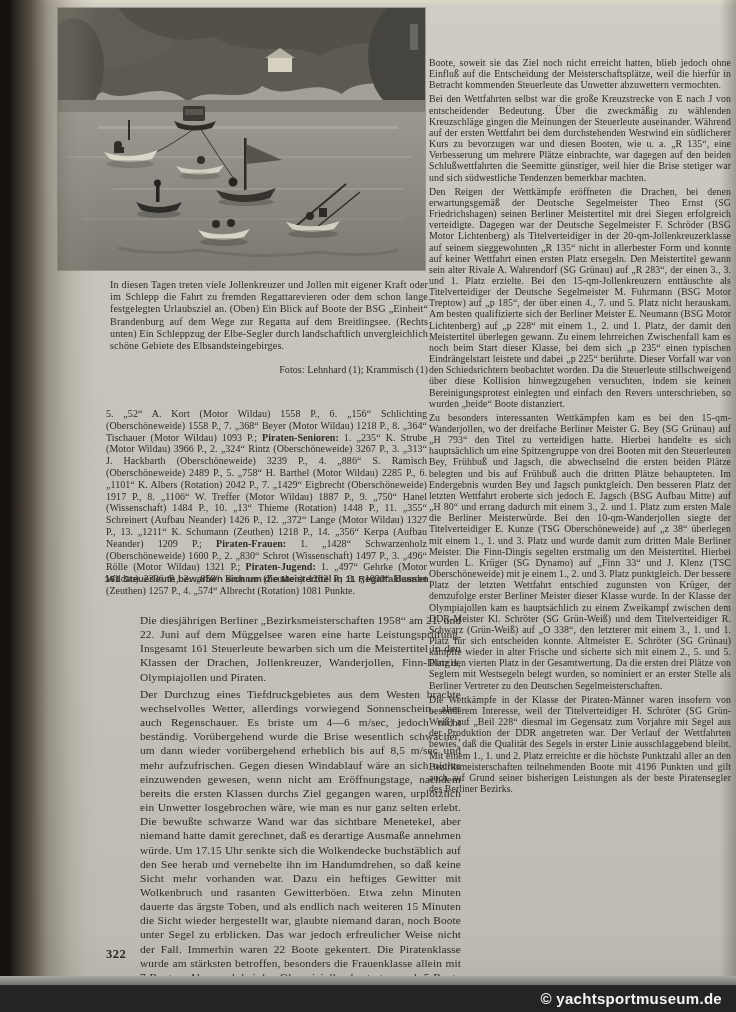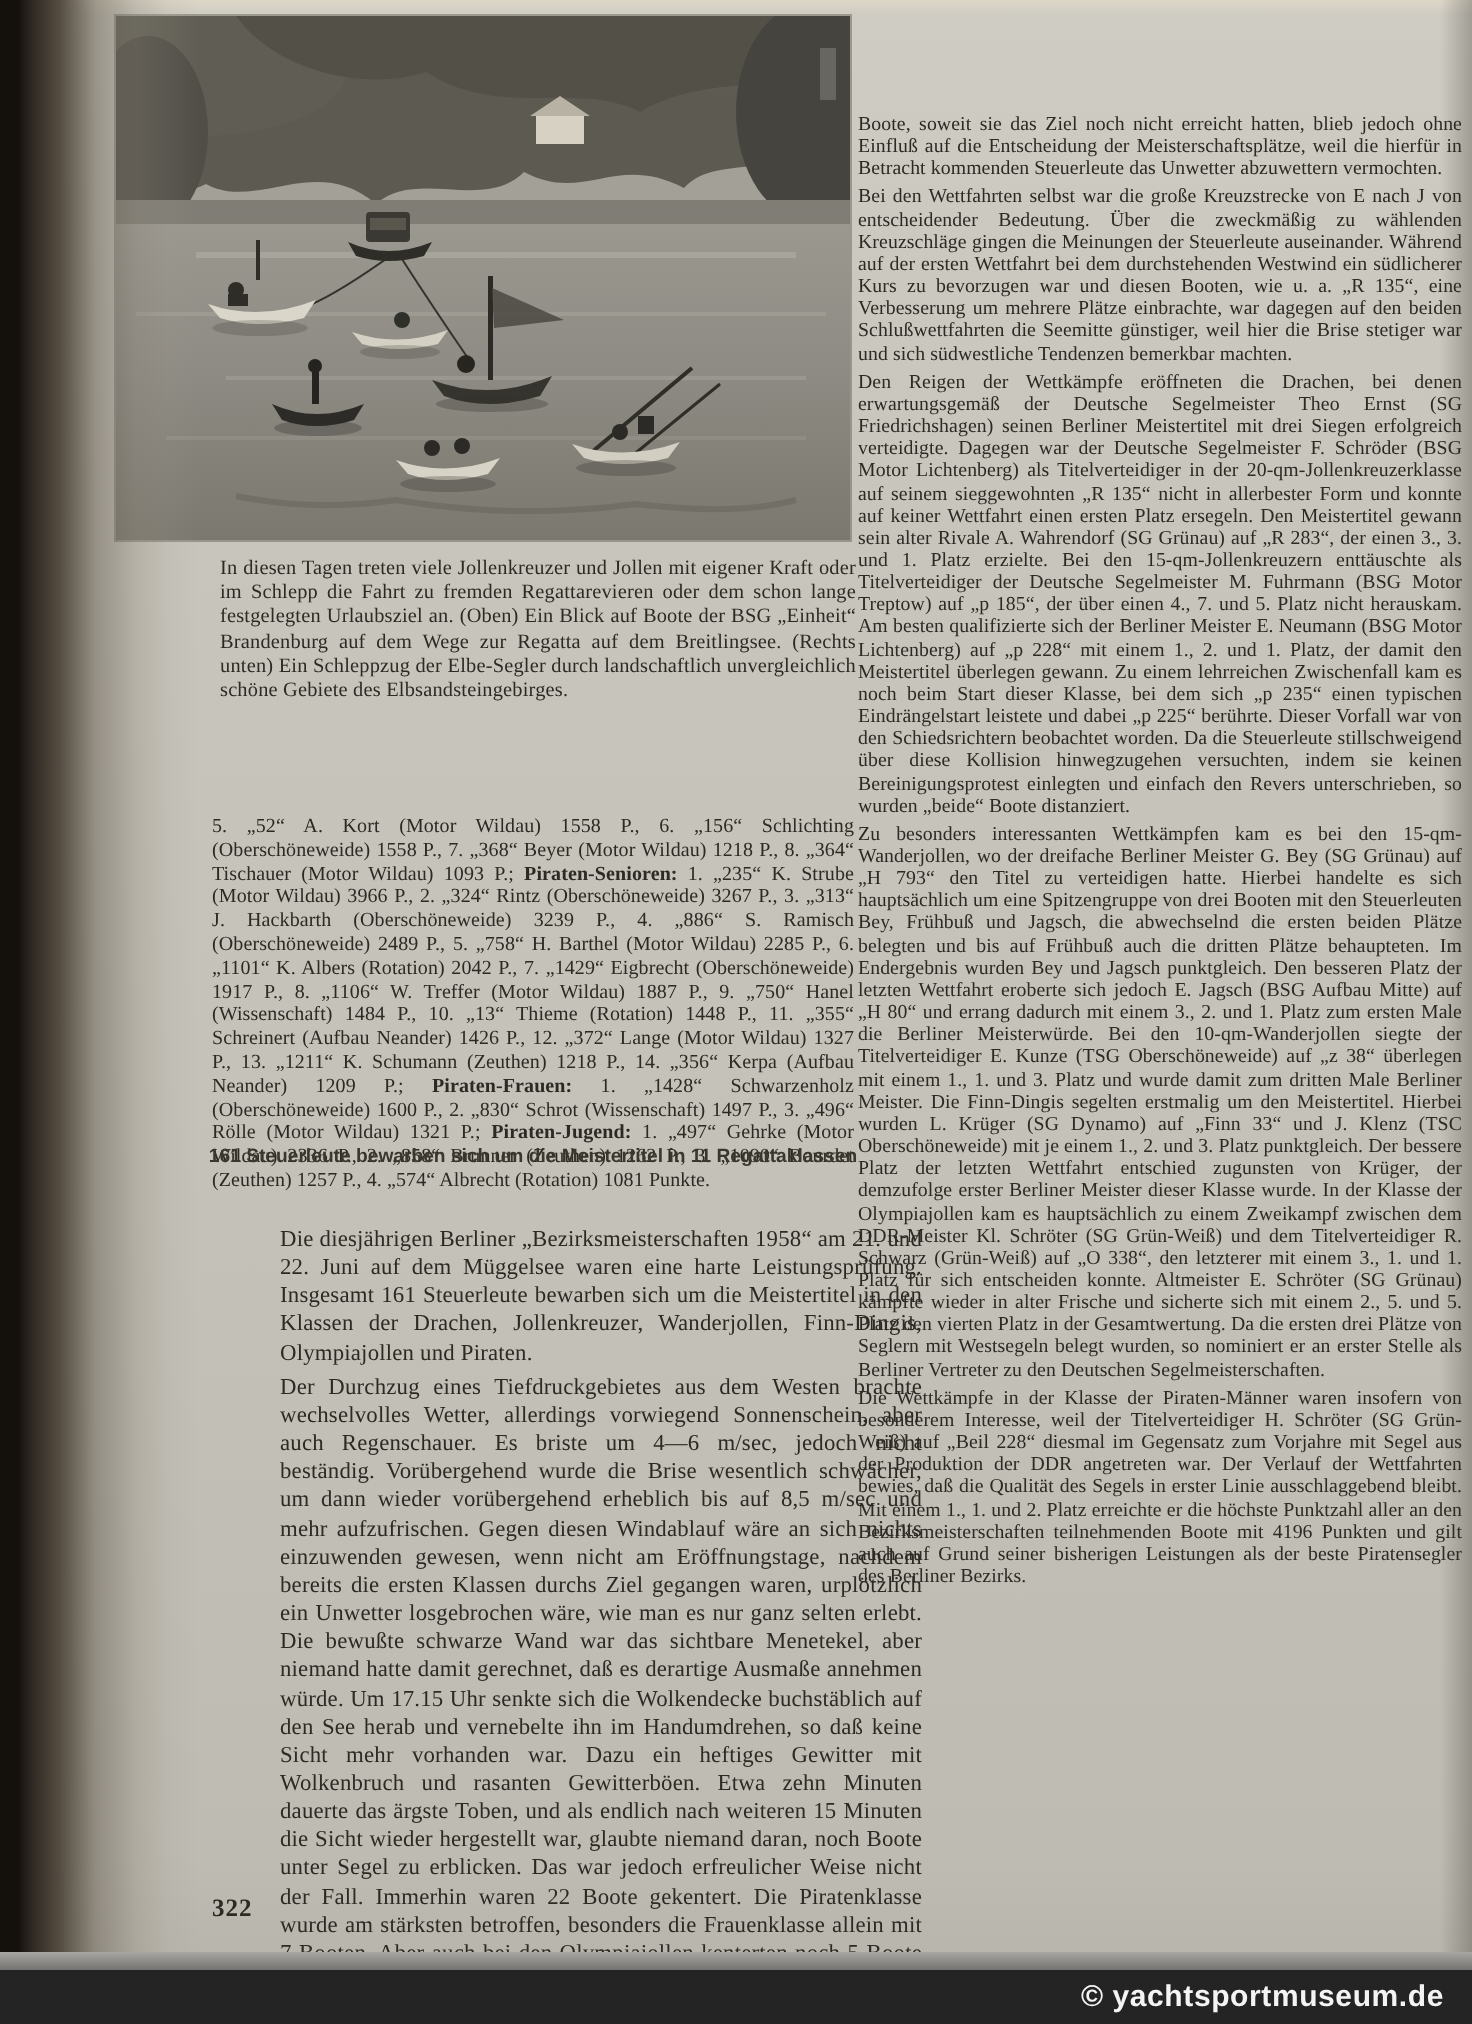--- a/index.html
+++ b/index.html
@@ -123,20 +123,21 @@
         <path d="M0,10 Q26,19 54,9 L48,17 Q25,23 6,17 Z" fill="#d2cec1"></path>
         <circle cx="24" cy="4" r="4" fill="#2b2a26"></circle>
         <rect x="33" y="-4" width="8" height="9" fill="#2b2a26"></rect>
         <ellipse cx="27" cy="22" rx="25" ry="4" fill="#35342f" opacity=".3"></ellipse>
       </g>
       <path d="M60,240 q40,8 80,2 q60,10 120,2 q50,6 80,-2" stroke="#4a4841" stroke-width="3" fill="none" opacity=".25"></path>
     </svg>
   </div>
 
   <p class="caption" lang="de">In diesen Tagen treten viele Jollenkreuzer und Jollen mit eigener Kraft oder im Schlepp die Fahrt zu fremden Regattarevieren oder dem schon lange festgelegten Urlaubsziel an. (Oben) Ein Blick auf Boote der BSG „Einheit“ Brandenburg auf dem Wege zur Regatta auf dem Breitlingsee. (Rechts unten) Ein Schleppzug der Elbe-Segler durch landschaftlich unvergleichlich schöne Gebiete des Elbsandsteingebirges.</p>
+  <p class="credit">Fotos: Lehnhard (1); Krammisch (1)</p>
 
   <p class="results" lang="de"><span>5. „52“ A. Kort (Motor Wildau) 1558 P., 6. „156“ Schlichting (Oberschöneweide) 1558 P., 7. „368“ Beyer (Motor Wildau) 1218 P., 8. „364“ Tischauer (Motor Wildau) 1093 P.; </span><b>Piraten-Senioren:</b><span> 1. „235“ K. Strube (Motor Wildau) 3966 P., 2. „324“ Rintz (Oberschöneweide) 3267 P., 3. „313“ J. Hackbarth (Oberschöneweide) 3239 P., 4. „886“ S. Ramisch (Oberschöneweide) 2489 P., 5. „758“ H. Barthel (Motor Wildau) 2285 P., 6. „1101“ K. Albers (Rotation) 2042 P., 7. „1429“ Eigbrecht (Oberschöneweide) 1917 P., 8. „1106“ W. Treffer (Motor Wildau) 1887 P., 9. „750“ Hanel (Wissenschaft) 1484 P., 10. „13“ Thieme (Rotation) 1448 P., 11. „355“ Schreinert (Aufbau Neander) 1426 P., 12. „372“ Lange (Motor Wildau) 1327 P., 13. „1211“ K. Schumann (Zeuthen) 1218 P., 14. „356“ Kerpa (Aufbau Neander) 1209 P.; </span><b>Piraten-Frauen:</b><span> 1. „1428“ Schwarzenholz (Oberschöneweide) 1600 P., 2. „830“ Schrot (Wissenschaft) 1497 P., 3. „496“ Rölle (Motor Wildau) 1321 P.; </span><b>Piraten-Jugend:</b><span> 1. „497“ Gehrke (Motor Wildau) 2336 P., 2. „858“ Brunner (Zeuthen) 1262 P., 3. „1090“ Bourdet (Zeuthen) 1257 P., 4. „574“ Albrecht (Rotation) 1081 Punkte.</span></p>
 
   <div class="subs">
     <div>161 Steuerleute bewarben sich um die Meistertitel in 11 Regattaklassen</div>
   </div>
 
   <div class="col col-left" lang="de">
       <p>Die diesjährigen Berliner „Bezirksmeisterschaften 1958“ am 21. und 22. Juni auf dem Müggelsee waren eine harte Leistungsprüfung. Insgesamt 161 Steuerleute bewarben sich um die Meistertitel in den Klassen der Drachen, Jollenkreuzer, Wanderjollen, Finn-Dingis, Olympiajollen und Piraten.</p>
       <p>Der Durchzug eines Tiefdruckgebietes aus dem Westen brachte wechselvolles Wetter, allerdings vorwiegend Sonnenschein, aber auch Regenschauer. Es briste um 4—6 m/sec, jedoch nicht beständig. Vorübergehend wurde die Brise wesentlich schwächer, um dann wieder vorübergehend erheblich bis auf 8,5 m/sec und mehr aufzufrischen. Gegen diesen Windablauf wäre an sich nichts einzuwenden gewesen, wenn nicht am Eröffnungstage, nachdem bereits die ersten Klassen durchs Ziel gegangen waren, urplötzlich ein Unwetter losgebrochen wäre, wie man es nur ganz selten erlebt. Die bewußte schwarze Wand war das sichtbare Menetekel, aber niemand hatte damit gerechnet, daß es derartige Ausmaße annehmen würde. Um 17.15 Uhr senkte sich die Wolkendecke buchstäblich auf den See herab und vernebelte ihn im Handumdrehen, so daß keine Sicht mehr vorhanden war. Dazu ein heftiges Gewitter mit Wolkenbruch und rasanten Gewitterböen. Etwa zehn Minuten dauerte das ärgste Toben, und als endlich nach weiteren 15 Minuten die Sicht wieder hergestellt war, glaubte niemand daran, noch Boote unter Segel zu erblicken. Das war jedoch erfreulicher Weise nicht der Fall. Immerhin waren 22 Boote gekentert. Die Piratenklasse wurde am stärksten betroffen, besonders die Frauenklasse allein mit 7 Booten. Aber auch bei den Olympiajollen kenterten noch 5 Boote kurz vor Erreichung des schützenden Hafens. Der Ausfall dieser</p>

